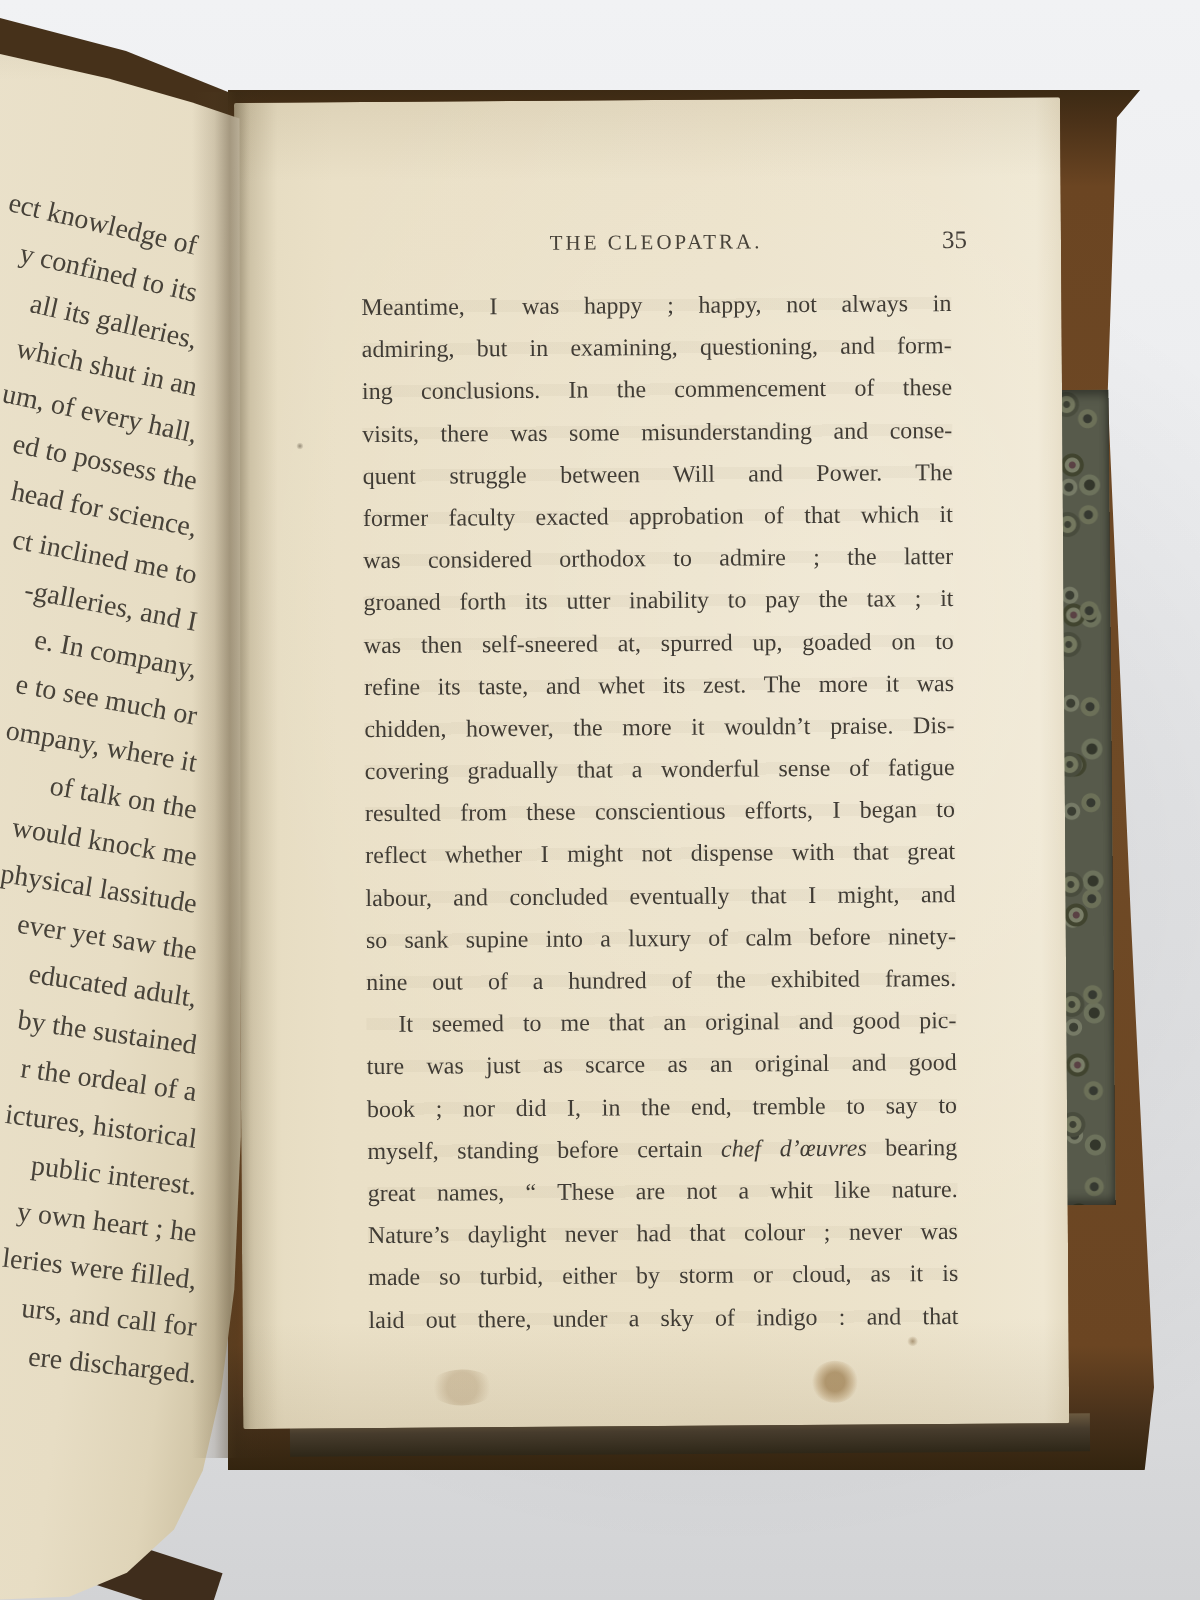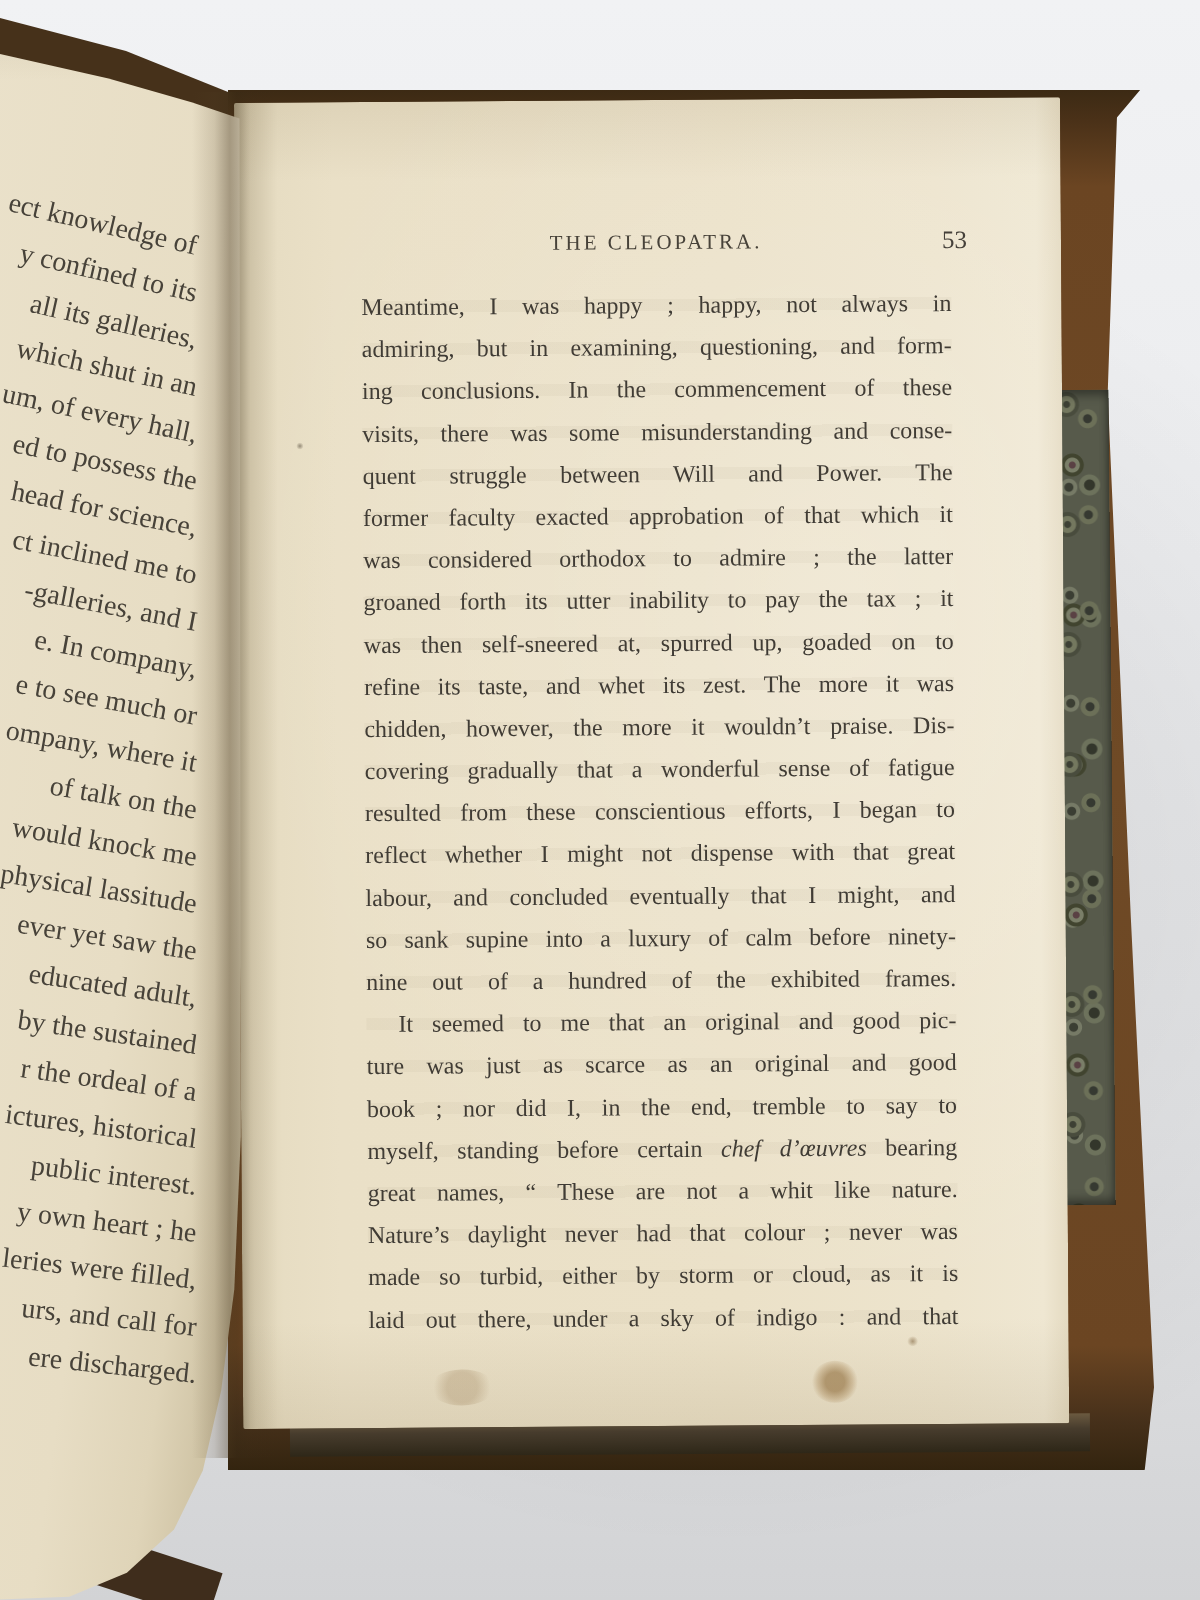--- a/index.html
+++ b/index.html
@@ -122,21 +122,21 @@
   <div class="cover-left-top"></div>
   <div class="cover-left-bottom"></div>
 
   <div class="cover"></div>
   <div class="marble"></div>
   <div class="bottom-edge"></div>
 
   <div class="right-page">
     <div class="page-head">
       <span class="running-header">THE CLEOPATRA.</span>
-      <span class="page-number">53</span>
+      <span class="page-number">35</span>
     </div>
     <div class="body-text">
         <div class="bline"><span>Meantime, I was happy ; happy, not always in</span></div>
         <div class="bline"><span>admiring, but in examining, questioning, and form-</span></div>
         <div class="bline"><span>ing conclusions. In the commencement of these</span></div>
         <div class="bline"><span>visits, there was some misunderstanding and conse-</span></div>
         <div class="bline"><span>quent struggle between Will and Power. The</span></div>
         <div class="bline"><span>former faculty exacted approbation of that which it</span></div>
         <div class="bline"><span>was considered orthodox to admire ; the latter</span></div>
         <div class="bline"><span>groaned forth its utter inability to pay the tax ; it</span></div>

